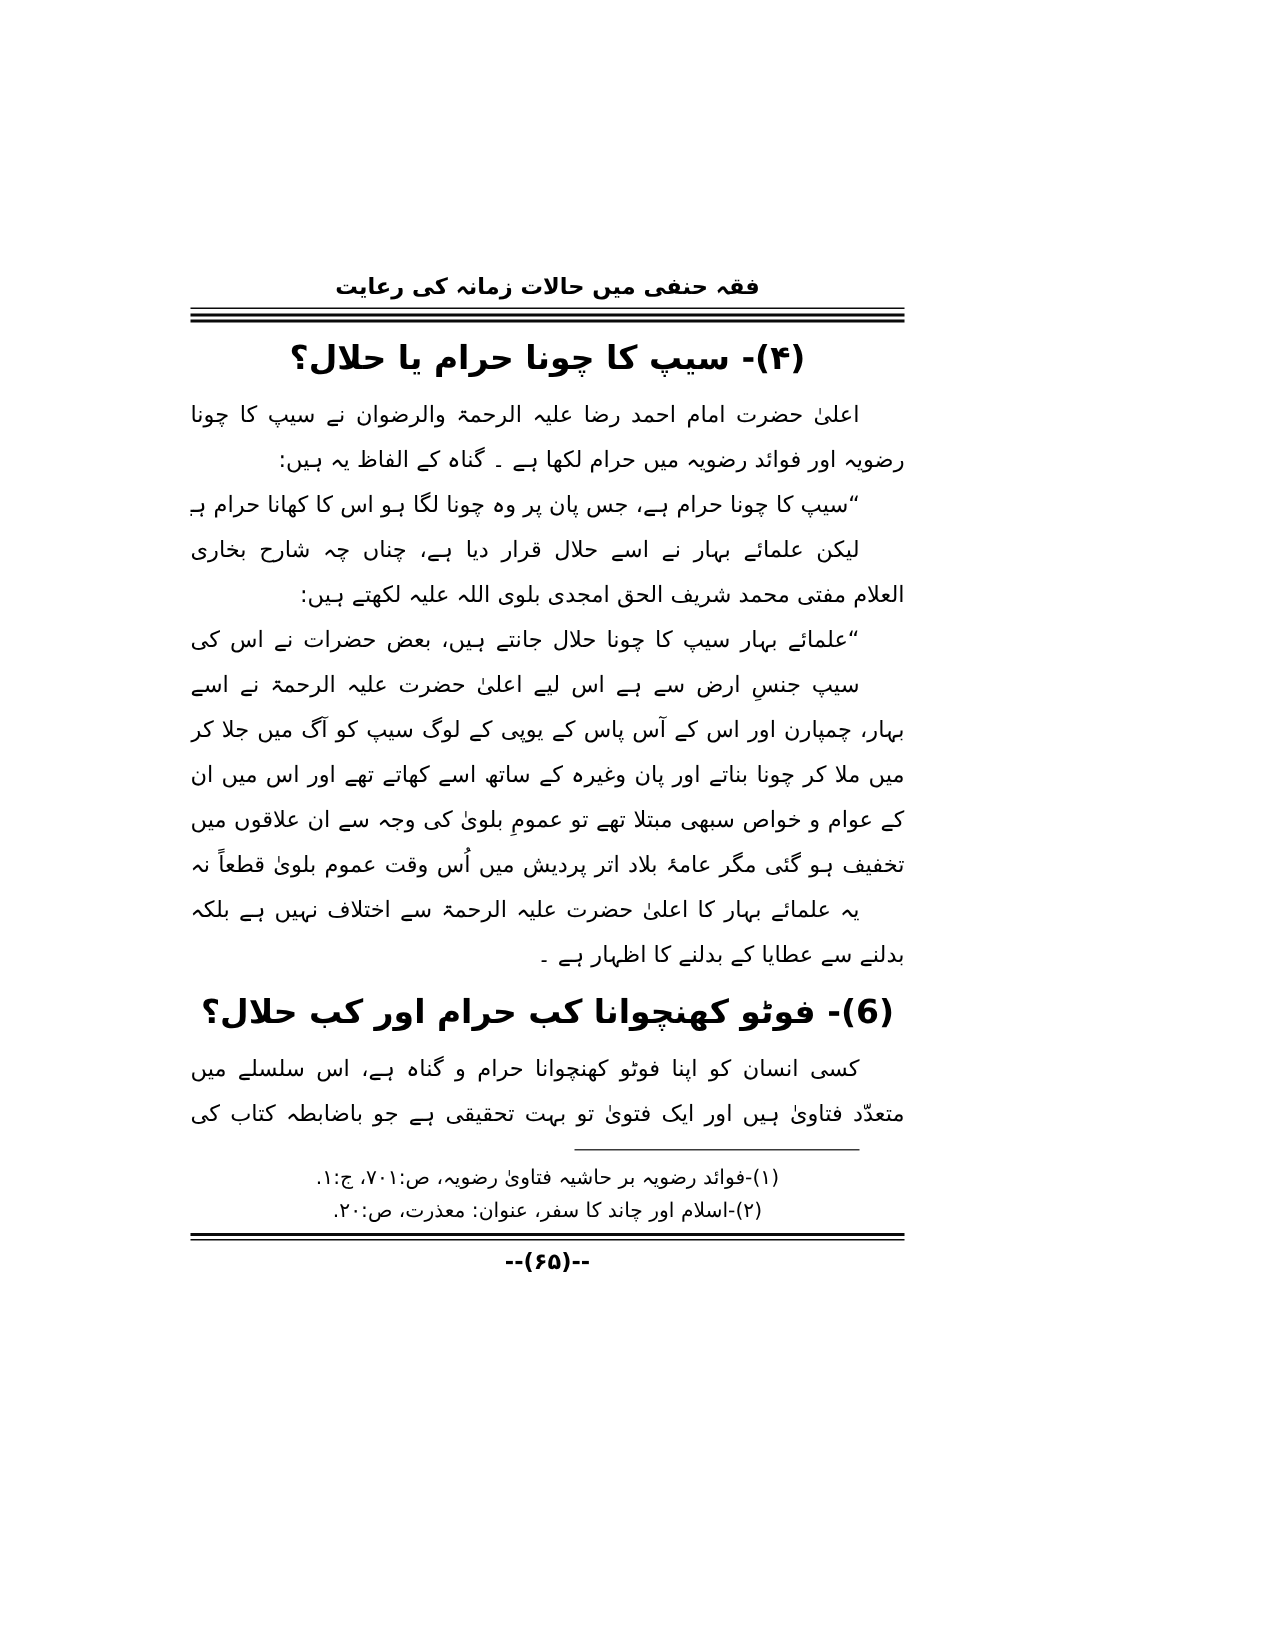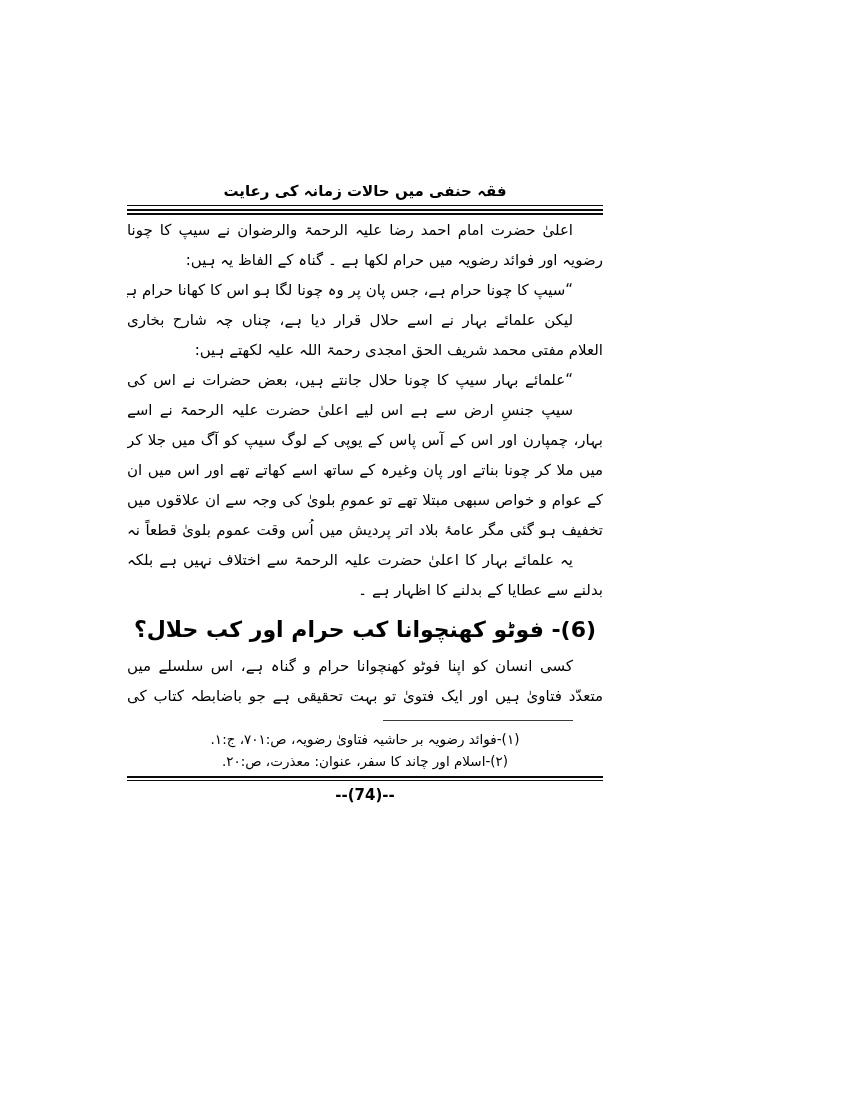--- a/index.html
+++ b/index.html
@@ -84,41 +84,42 @@
 <div class="page">
   <div class="content">
 
     <div class="header">
       <div class="header-title">فقہ حنفی میں حالات زمانہ کی رعایت</div>
       <div class="rule-thin"></div>
       <div class="rule-double"></div>
     </div>
 
     <div id="body-text">
+        <div class="section-heading">(۴)- سیپ کا چونا حرام یا حلال؟</div>
         <div class="bline justify indent"><span>اعلیٰ حضرت امام احمد رضا علیہ الرحمۃ والرضوان نے سیپ کا چونا کھانا فتاویٰ</span></div>
         <div class="bline"><span>رضویہ اور فوائد رضویہ میں حرام لکھا ہے ۔ گناہ کے الفاظ یہ ہیں:</span></div>
         <div class="bline indent"><span>“سیپ کا چونا حرام ہے، جس پان پر وہ چونا لگا ہو اس کا کھانا حرام ہے ۔”</span></div>
         <div class="bline justify indent"><span>لیکن علمائے بہار نے اسے حلال قرار دیا ہے، چناں چہ شارح بخاری حضرت</span></div>
-        <div class="bline"><span>العلام مفتی محمد شریف الحق امجدی رحمۃ اللہ علیہ لکھتے ہیں:</span></div>
+        <div class="bline"><span>العلام مفتی محمد شریف الحق امجدی بلوی اللہ علیہ لکھتے ہیں:</span></div>
         <div class="bline justify indent"><span>“علمائے بہار سیپ کا چونا حلال جانتے ہیں، بعض حضرات نے اس کی حلت کا</span></div>
         <div class="bline justify indent"><span>سیپ جنسِ ارض سے ہے اس لیے اعلیٰ حضرت علیہ الرحمۃ نے اسے حرام فرمایا مگر</span></div>
         <div class="bline justify"><span>بہار، چمپارن اور اس کے آس پاس کے یوپی کے لوگ سیپ کو آگ میں جلا کر راکھ کو پانی</span></div>
         <div class="bline justify"><span>میں ملا کر چونا بناتے اور پان وغیرہ کے ساتھ اسے کھاتے تھے اور اس میں ان علاقوں</span></div>
         <div class="bline justify"><span>کے عوام و خواص سبھی مبتلا تھے تو عمومِ بلویٰ کی وجہ سے ان علاقوں میں حکم میں نرمی و</span></div>
         <div class="bline justify"><span>تخفیف ہو گئی مگر عامۂ بلاد اتر پردیش میں اُس وقت عموم بلویٰ قطعاً نہ تھا، اس لیے یہاں</span></div>
         <div class="bline justify indent"><span>یہ علمائے بہار کا اعلیٰ حضرت علیہ الرحمۃ سے اختلاف نہیں ہے بلکہ حالات کے</span></div>
         <div class="bline"><span>بدلنے سے عطایا کے بدلنے کا اظہار ہے ۔</span></div>
         <div class="section-heading">(6)- فوٹو کھنچوانا کب حرام اور کب حلال؟</div>
         <div class="bline justify indent"><span>کسی انسان کو اپنا فوٹو کھنچوانا حرام و گناہ ہے، اس سلسلے میں اعلیٰ حضرت علیہ الرحمہ کے</span></div>
         <div class="bline justify"><span>متعدّد فتاویٰ ہیں اور ایک فتویٰ تو بہت تحقیقی ہے جو باضابطہ کتاب کی شکل میں “عطایا</span></div>
       </div>
 
     <div class="footnote-sep"></div>
     <div id="footnotes">
         <div class="fline">(۱)-فوائد رضویہ بر حاشیہ فتاویٰ رضویہ، ص:۷۰۱، ج:۱.</div>
         <div class="fline">(۲)-اسلام اور چاند کا سفر، عنوان: معذرت، ص:۲۰.</div>
       </div>
 
     <div class="footer-rule"></div>
-    <div class="page-number">--(74)--</div>
+    <div class="page-number">--(۶۵)--</div>
 
   </div>
 </div>
 
 </body></html>

